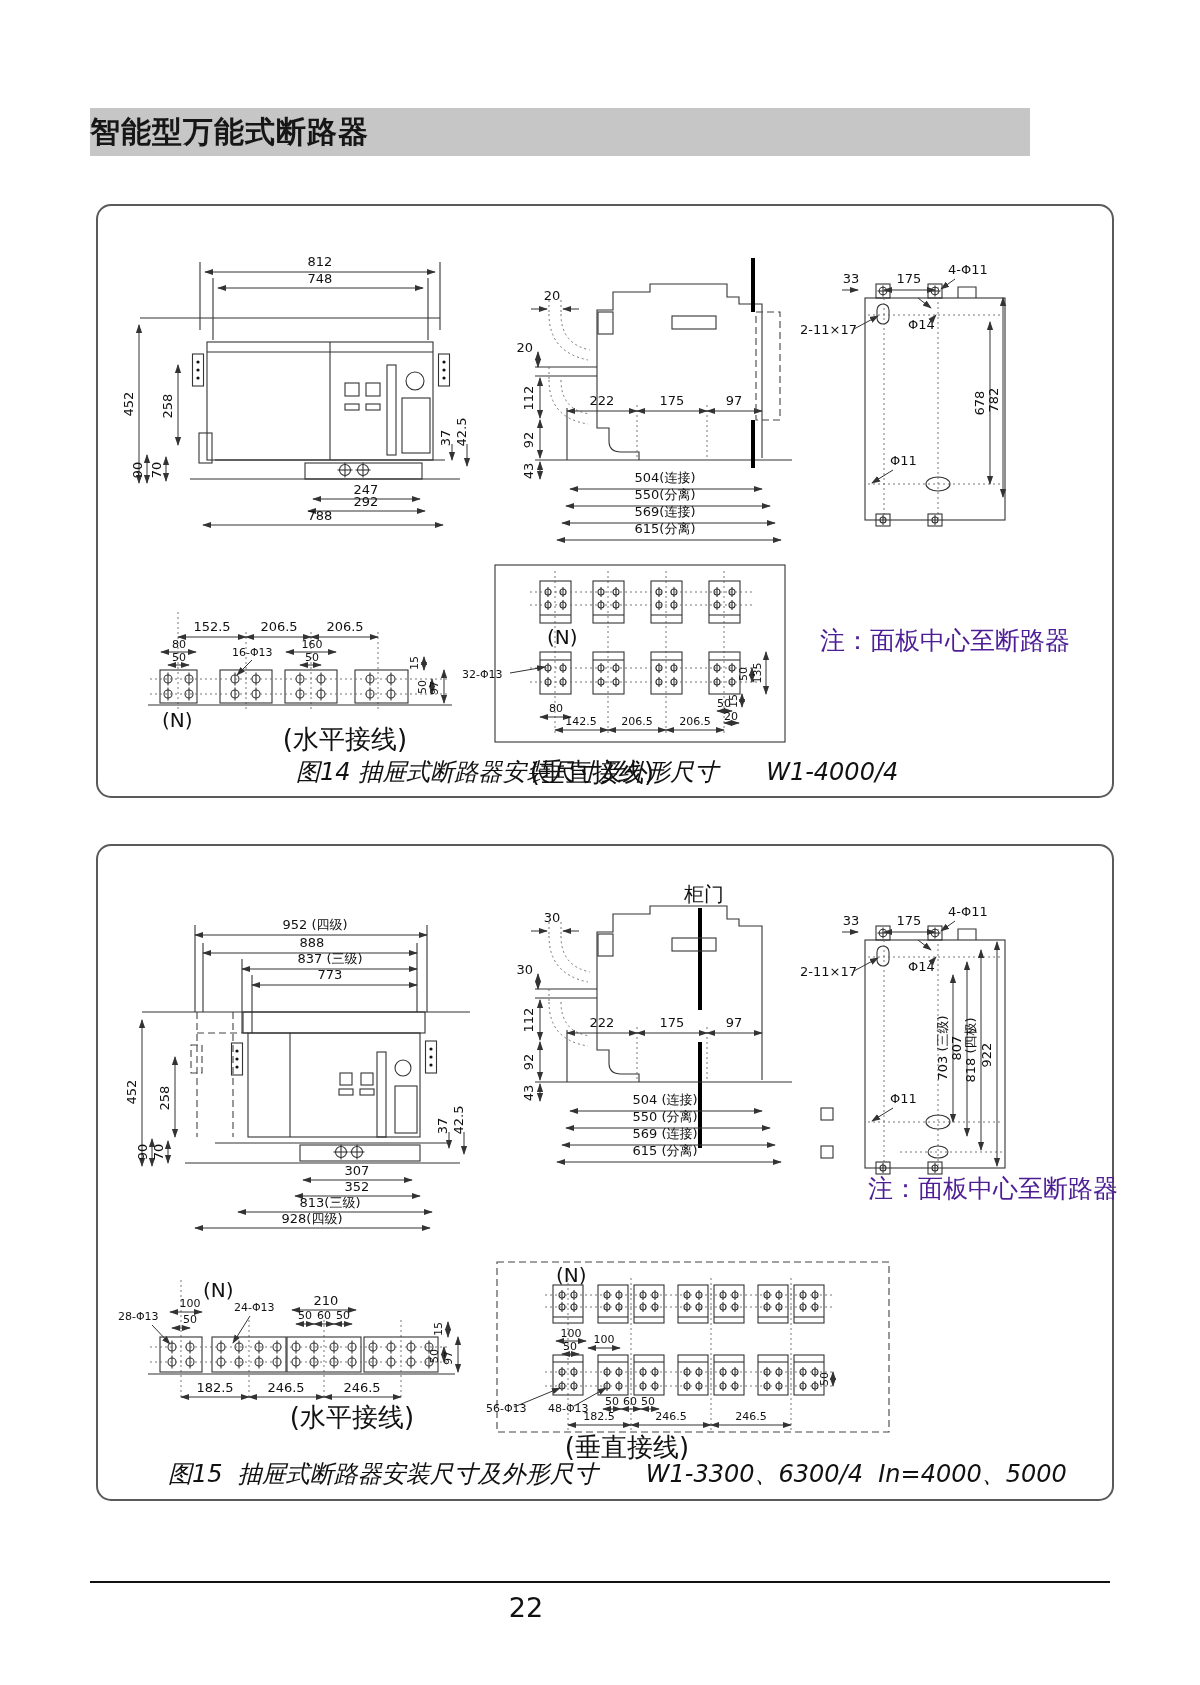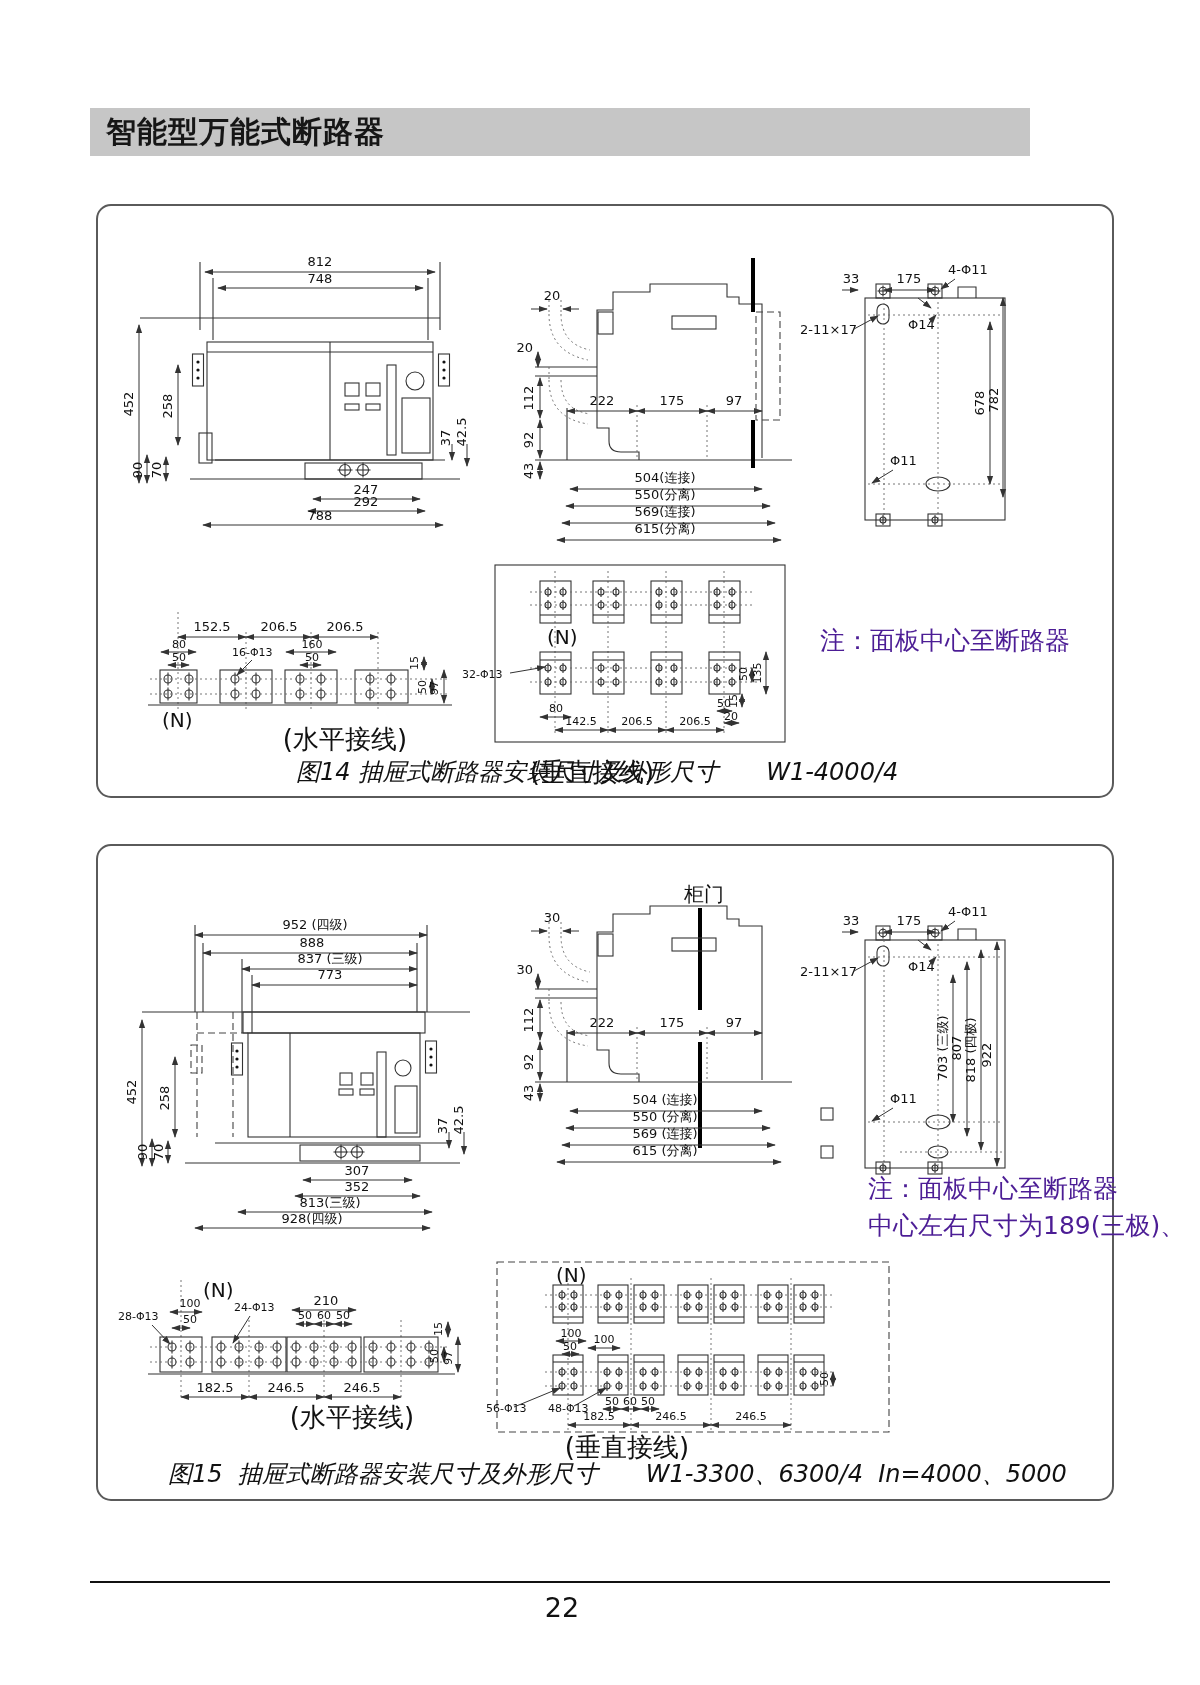--- a/index.html
+++ b/index.html
@@ -1,26 +1,26 @@
 <!DOCTYPE html>
 <html><head>
 <meta charset="utf-8">
 <style>
   html,body{margin:0;padding:0;background:#e8e8e8;}
   .page{position:relative;width:1200px;height:1685px;background:#ffffff;overflow:hidden;
         font-family:"DejaVu Sans","Liberation Sans",sans-serif;}
   .art{position:absolute;left:0;top:0;z-index:1;}
   .hdr{position:absolute;left:90px;top:108px;width:940px;height:48px;background:#c6c6c6;
        display:flex;align-items:center;z-index:2;}
-  .hdr span{font-size:30px;font-weight:600;color:#161616;letter-spacing:1px;padding-left:16px;}
+  .hdr span{font-size:30px;font-weight:600;color:#161616;letter-spacing:1px;padding-left:0;}
   .cap{position:absolute;z-index:2;font-size:24px;color:#111;white-space:pre;font-style:italic;}
   .note{position:absolute;z-index:2;font-size:25px;color:#4c1d95;line-height:37px;white-space:nowrap;}
   .rule{position:absolute;left:90px;top:1581px;width:1020px;height:2px;background:#111;z-index:2;}
   .pgnum{position:absolute;left:0;top:1592px;width:1052px;text-align:center;
-         font-size:27px;color:#111;z-index:2;padding-left:36px;}
+         font-size:27px;color:#111;z-index:2;}
   
   .ln{stroke:#333;stroke-width:1.1;fill:none;}
   .bx{stroke:#5a5a5a;stroke-width:2;fill:none;}
   .dim{stroke:#333;stroke-width:1;fill:none;marker-start:url(#ar);marker-end:url(#ar);}
   .de{stroke:#333;stroke-width:1;fill:none;marker-end:url(#ar);}
   .dt{stroke:#666;stroke-width:.9;fill:none;stroke-dasharray:2 3;}
   .dh{stroke:#444;stroke-width:1.1;fill:none;stroke-dasharray:7 4;}
   .tk{stroke:#000;stroke-width:4;fill:none;}
   text{font-family:"DejaVu Sans","Liberation Sans",sans-serif;font-size:13px;fill:#111;}
   .t11{font-size:11px;} .t20{font-size:20px;} .t26{font-size:26px;}
@@ -682,20 +682,19 @@
     </g>
   </svg>
 
   <div class="note" style="left:820px;top:622px;">
     <div>注：面板中心至断路器</div>
   </div>
   <div class="cap" style="left:296px;top:756px;">图14 抽屉式断路器安装尺寸及外形尺寸　　W1-4000/4</div>
 
   <div class="note" style="left:868px;top:1170px;">
     <div>注：面板中心至断路器</div>
-    <div>中心左右尺寸为189(三极)、</div>
   </div>
   <div class="cap" style="left:168px;top:1458px;">图15  抽屉式断路器安装尺寸及外形尺寸　　W1-3300、6300/4  In=4000、5000</div>
 
   <div class="rule"></div>
   <div class="pgnum">22</div>
 
 </div>
 
 </body></html>

